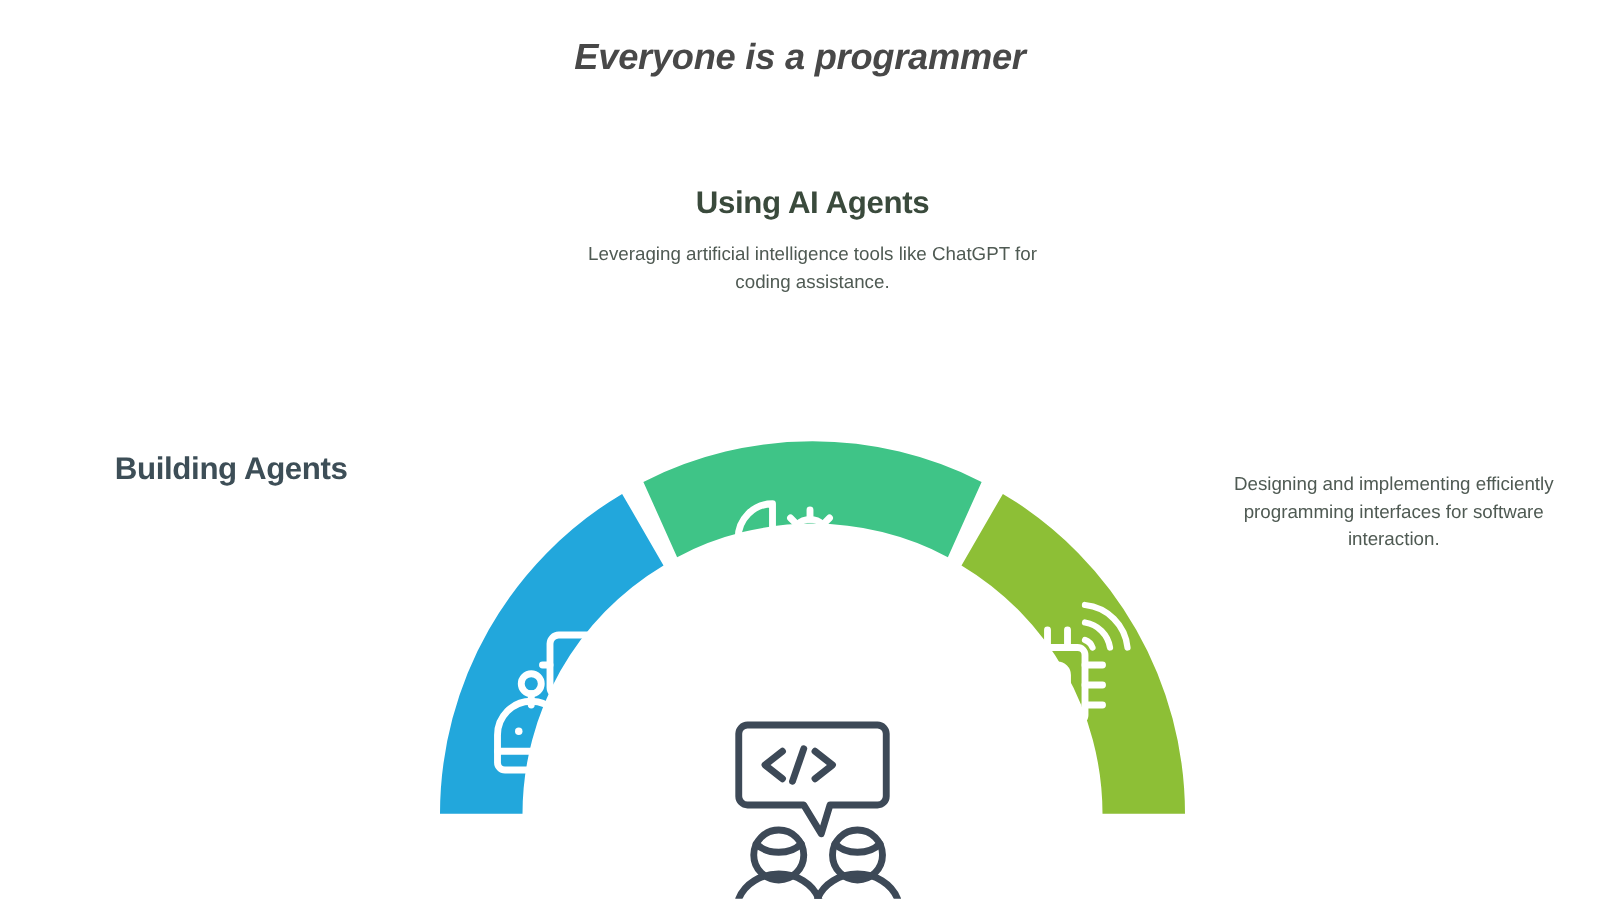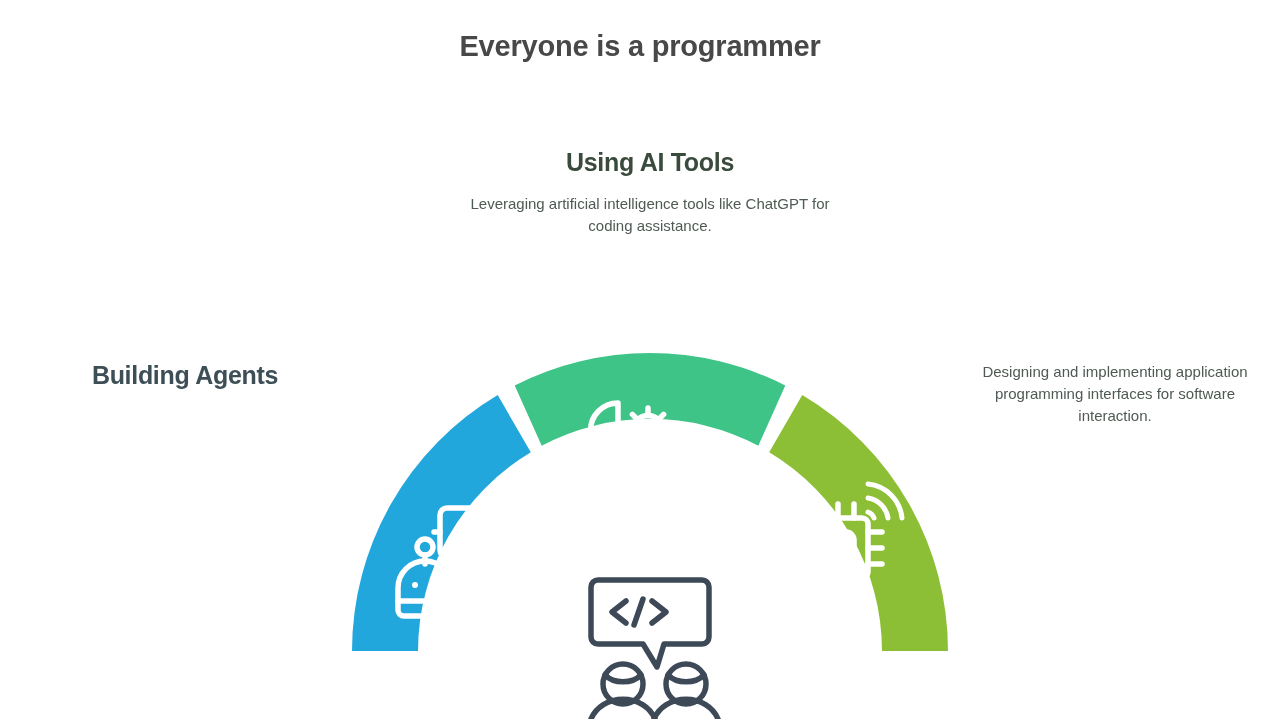--- a/index.html
+++ b/index.html
@@ -25,35 +25,36 @@
   .main-title {
     position: absolute;
     left: 0;
     top: 30px;
     width: 1280px;
     text-align: center;
     font-size: 29px;
     font-weight: bold;
     color: #484848;
     letter-spacing: -0.2px;
+    font-style: italic;
   }
 
   
   .block { position: absolute; }
   .block-title {
     font-size: 25px;
     font-weight: bold;
     margin: 0 0 16px 0;
     letter-spacing: -0.3px;
   }
   .block-desc {
     font-size: 15px;
     line-height: 1.46;
     color: #4f5a53;
-    margin: 0;
+    margin: 16px;
   }
 
   
   .block-top {
     left: 450px;
     top: 148px;
     width: 400px;
     text-align: center;
   }
   .block-top .block-title { color: #3a4a3c; }
@@ -87,30 +88,30 @@
   .diagram svg { display: block; }
 </style>
 </head>
 <body>
 
 <div class="page">
 
   <div class="main-title">Everyone is a programmer</div>
 
   <div class="block block-top">
-    <div class="block-title">Using AI Tools</div>
+    <div class="block-title">Using AI Agents</div>
     <div class="block-desc">Leveraging artificial intelligence tools like ChatGPT for coding assistance.</div>
   </div>
 
   <div class="block block-left">
     <div class="block-title">Building Agents</div>
   </div>
 
   <div class="block block-right">
-    <div class="block-desc">Designing and implementing application programming interfaces for software interaction.</div>
+    <div class="block-desc">Designing and implementing efficiently programming interfaces for software interaction.</div>
   </div>
 
   <div class="diagram">
     <svg width="640" height="379" viewBox="0 0 640 379" xmlns="http://www.w3.org/2000/svg">
 
       <path id="seg-blue" d="M 22,311
                A 298,298 0 0 1 167.7,55.1
                L 200.8,112.3
                A 232,232 0 0 0 88,311
                Z" fill="#22a7dc"></path>

